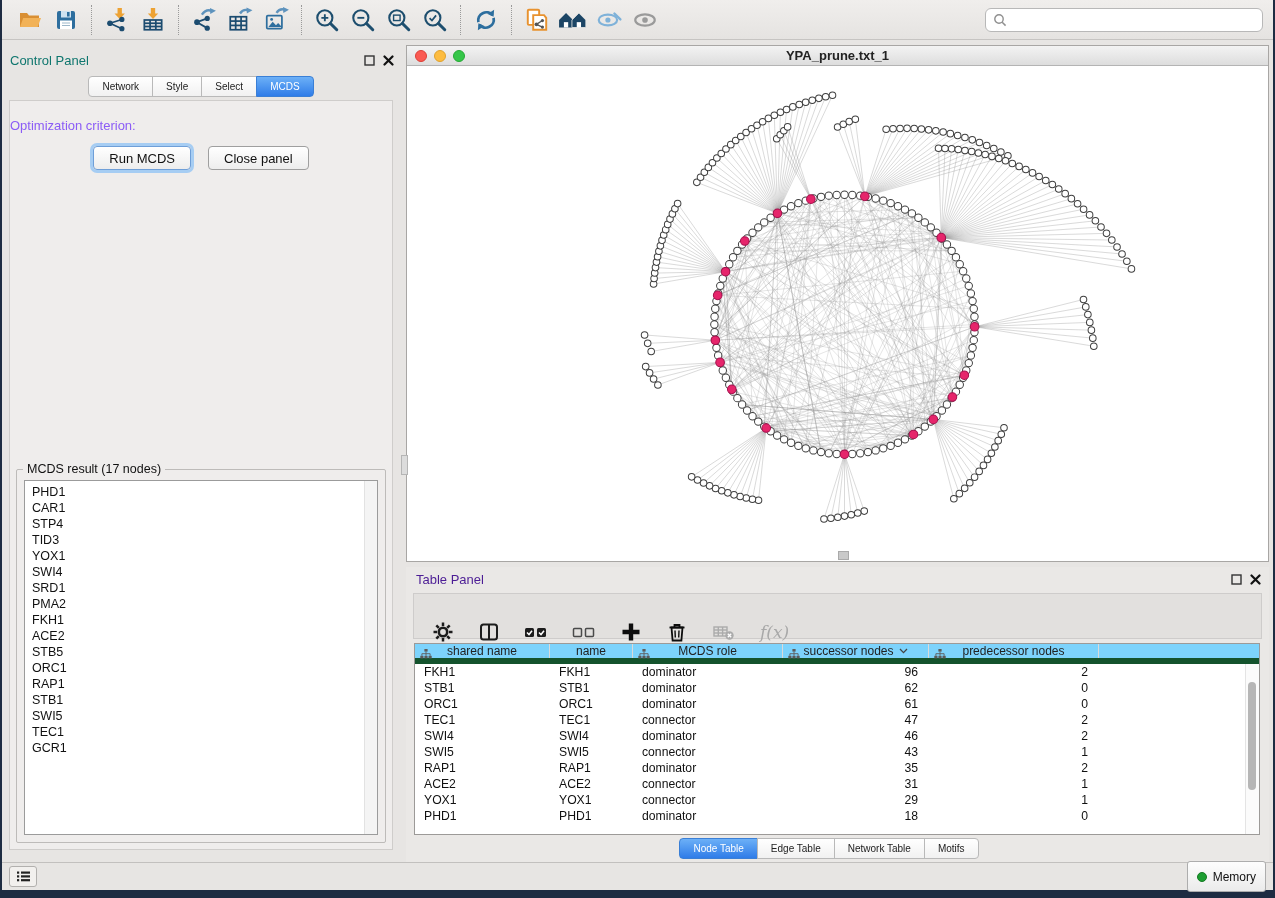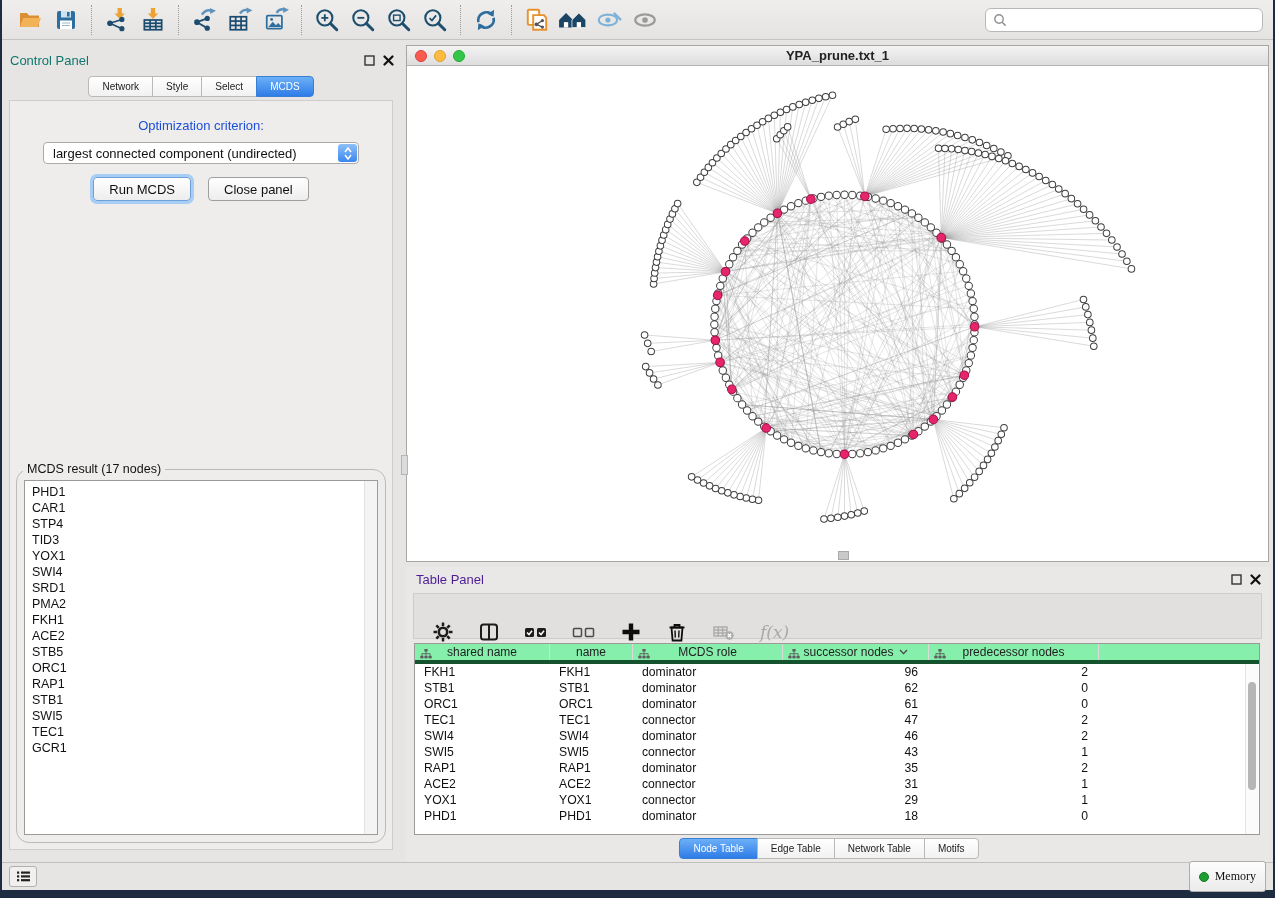--- a/index.html
+++ b/index.html
@@ -21,32 +21,32 @@
   .cp-title{font-size:13px;color:#0f766e;}
   .win-btns{margin-left:auto;display:flex;gap:8px;align-items:center;}
   .cp-tabs{position:absolute;top:31px;left:0;right:0;display:flex;justify-content:center;}
   .seg-tab{padding:2px 13px;font-size:10px;color:#222;background:linear-gradient(#ffffff,#f1f1f1);
     border:1px solid #b9b9b9;margin-left:-1px;line-height:15px;}
   .seg-tab:first-child{border-radius:4px 0 0 4px;margin-left:0;}
   .seg-tab:last-child{border-radius:0 4px 4px 0;}
   .seg-tab.active{background:linear-gradient(#6cb0f7,#2f7ce8);color:#fff;border-color:#3a7fd6;}
   .cp-content{position:absolute;top:55px;left:7px;right:7px;bottom:12px;background:#efedec;
     border:1px solid #cfcdcb;}
-  .opt-label{margin-top:17px;text-align:center;font-size:13px;color:#1d4ed8;}
+  .opt-label{margin-top:17px;text-align:left;font-size:13px;color:#8b5cf6;}
   .dropdown{margin:9px auto 0 auto;width:316px;height:22px;background:#fff;border:1px solid #ababab;
     border-radius:4px;display:flex;align-items:center;box-sizing:border-box;}
   .dropdown .dd-text{flex:1;font-size:13px;padding-left:9px;color:#111;white-space:nowrap;}
   .dd-stepper{width:19px;height:18px;margin-right:1px;border-radius:3px;
     background:linear-gradient(#8cc0f9,#3c86ee);display:flex;flex-direction:column;align-items:center;justify-content:center;gap:1px;}
   .btn-row{margin-top:13px;display:flex;justify-content:center;gap:17px;}
   .push-btn{height:22px;padding:0 15px;font-size:13px;color:#111;background:linear-gradient(#ffffff,#ededed);
     border:1px solid #9f9f9f;border-radius:4px;display:flex;align-items:center;}
   .push-btn.focused{box-shadow:0 0 0 3px #a6cdf3;border-color:#6f9fd8;}
   .fieldset{position:absolute;left:6px;right:6px;top:368px;bottom:6px;border:1px solid #bdbbb9;
-    border-radius:13px;}
+    border-radius:2px;}
   .fieldset .legend{position:absolute;top:-8px;left:6px;background:#efedec;padding:0 4px;font-size:12.5px;color:#111;}
   .listbox{position:absolute;left:7px;right:7px;top:10px;bottom:7px;background:#fff;border:1px solid #9b9b9b;
     overflow:hidden;}
   .listbox .items{padding:3px 0 0 7px;font-size:12.5px;line-height:16px;color:#111;}
   .list-scroll{position:absolute;right:0;top:0;bottom:0;width:12px;background:#f4f4f4;border-left:1px solid #e2e2e2;}
   
   .right-side{position:absolute;left:404px;right:0;top:4px;bottom:0;}
   .net-win{position:absolute;left:0;right:4px;top:0;height:517px;background:#fff;border:1px solid #a8a6a4;box-sizing:border-box;}
   .net-titlebar{height:19px;background:linear-gradient(#f3f3f3,#dddddd);border-bottom:1px solid #b4b4b4;
     display:flex;align-items:center;padding:0 8px;position:relative;}
@@ -59,38 +59,38 @@
   
   .table-panel{position:absolute;left:0;right:4px;top:522px;bottom:0;background:#eae8e6;}
   .tp-header{position:absolute;top:0;left:10px;right:8px;height:24px;display:flex;align-items:center;}
   .tp-title{font-size:13px;color:#4c1d95;}
   .tp-toolbar{position:absolute;top:26px;left:7px;right:7px;height:46px;background:#e2e0de;
     border:1px solid #cecccb;display:flex;align-items:center;gap:24px;padding-left:18px;box-sizing:border-box;}
   .tp-tool{display:flex;align-items:center;justify-content:center;margin-top:32px;}
   .fx{font-family:"DejaVu Serif",serif;font-style:italic;font-size:17px;color:#a8a8a8;}
   .tp-table{position:absolute;left:8px;right:9px;top:76px;bottom:27px;background:#fff;border:1px solid #9c9a98;
     overflow:hidden;}
-  .thead{display:flex;height:20px;background:#86efac;border-bottom:4px solid #14532d;box-sizing:border-box;}
+  .thead{display:flex;height:20px;background:#7dd3fc;border-bottom:6px solid #14532d;box-sizing:border-box;}
   .th{position:relative;display:flex;align-items:center;justify-content:center;font-size:12px;color:#222;
     border-right:1px solid #dadada;box-sizing:border-box;gap:5px;}
   .th .h-icon{position:absolute;left:5px;top:5px;}
   .trow{display:flex;height:16px;align-items:center;}
   .td{font-size:12.2px;color:#111;box-sizing:border-box;white-space:nowrap;overflow:hidden;}
   .td.l{padding-left:9px;text-align:left;}
   .td.r{padding-right:11px;text-align:right;}
   .tp-vscroll{position:absolute;right:0;top:20px;bottom:0;width:13px;background:#fbfbfb;border-left:1px solid #e4e4e4;}
   .tp-vthumb{position:absolute;left:2px;top:18px;width:8px;height:108px;background:#b6b6b6;border-radius:4px;}
   .tp-tabs{position:absolute;bottom:3px;left:0;right:17px;display:flex;justify-content:center;}
   
   .statusbar{position:absolute;left:0;right:0;bottom:0;height:28px;background:#e7e5e3;border-top:1px solid #c2c0be;
     display:flex;align-items:center;padding:0 7px;box-sizing:border-box;}
   .sb-btn{width:26px;height:19px;background:#f2f0ee;border:1px solid #b2b0ae;border-radius:3px;
     display:flex;align-items:center;justify-content:center;}
   .mem-btn{margin-left:auto;height:21px;padding:4px 9px;border:1px solid #adadad;border-radius:3px;
-    background:linear-gradient(#fdfdfd,#ebebeb);display:flex;align-items:center;gap:6px;font-size:12px;color:#111;font-family:Liberation Serif, serif;}
+    background:linear-gradient(#fdfdfd,#ebebeb);display:flex;align-items:center;gap:6px;font-size:12px;color:#111;}
   .mem-dot{width:10px;height:10px;border-radius:50%;background:#1d9e31;border:1px solid #157a24;box-sizing:border-box;}
 </style>
 </head>
 <body>
 
 <div class="app">
 
   <div class="toolbar">
     <div class="tb-btn">
       <svg width="26" height="24" viewBox="0 0 24 24">
@@ -257,31 +257,20 @@
         </span>
       </div>
       <div class="cp-tabs" id="cp-tabs">
           <div class="seg-tab">Network</div>
           <div class="seg-tab">Style</div>
           <div class="seg-tab">Select</div>
           <div class="seg-tab active">MCDS</div>
         </div>
       <div class="cp-content">
         <div class="opt-label">Optimization criterion:</div>
-        <div class="dropdown">
-          <span class="dd-text">largest connected component (undirected)</span>
-          <span class="dd-stepper">
-            <svg width="8" height="6" viewBox="0 0 8 6">
-                <path d="M1 5 L4 1 L7 5" fill="none" stroke="#fff" stroke-width="1.5"></path>
-              </svg>
-            <svg width="8" height="6" viewBox="0 0 8 6">
-                <path d="M1 1 L4 5 L7 1" fill="none" stroke="#fff" stroke-width="1.5"></path>
-              </svg>
-          </span>
-        </div>
         <div class="btn-row">
           <div class="push-btn focused">Run MCDS</div>
           <div class="push-btn">Close panel</div>
         </div>
         <div class="fieldset">
           <span class="legend">MCDS result (17 nodes)</span>
           <div class="listbox">
             <div class="items" id="mcds-items">
                 <div>PHD1</div>
                 <div>CAR1</div>

